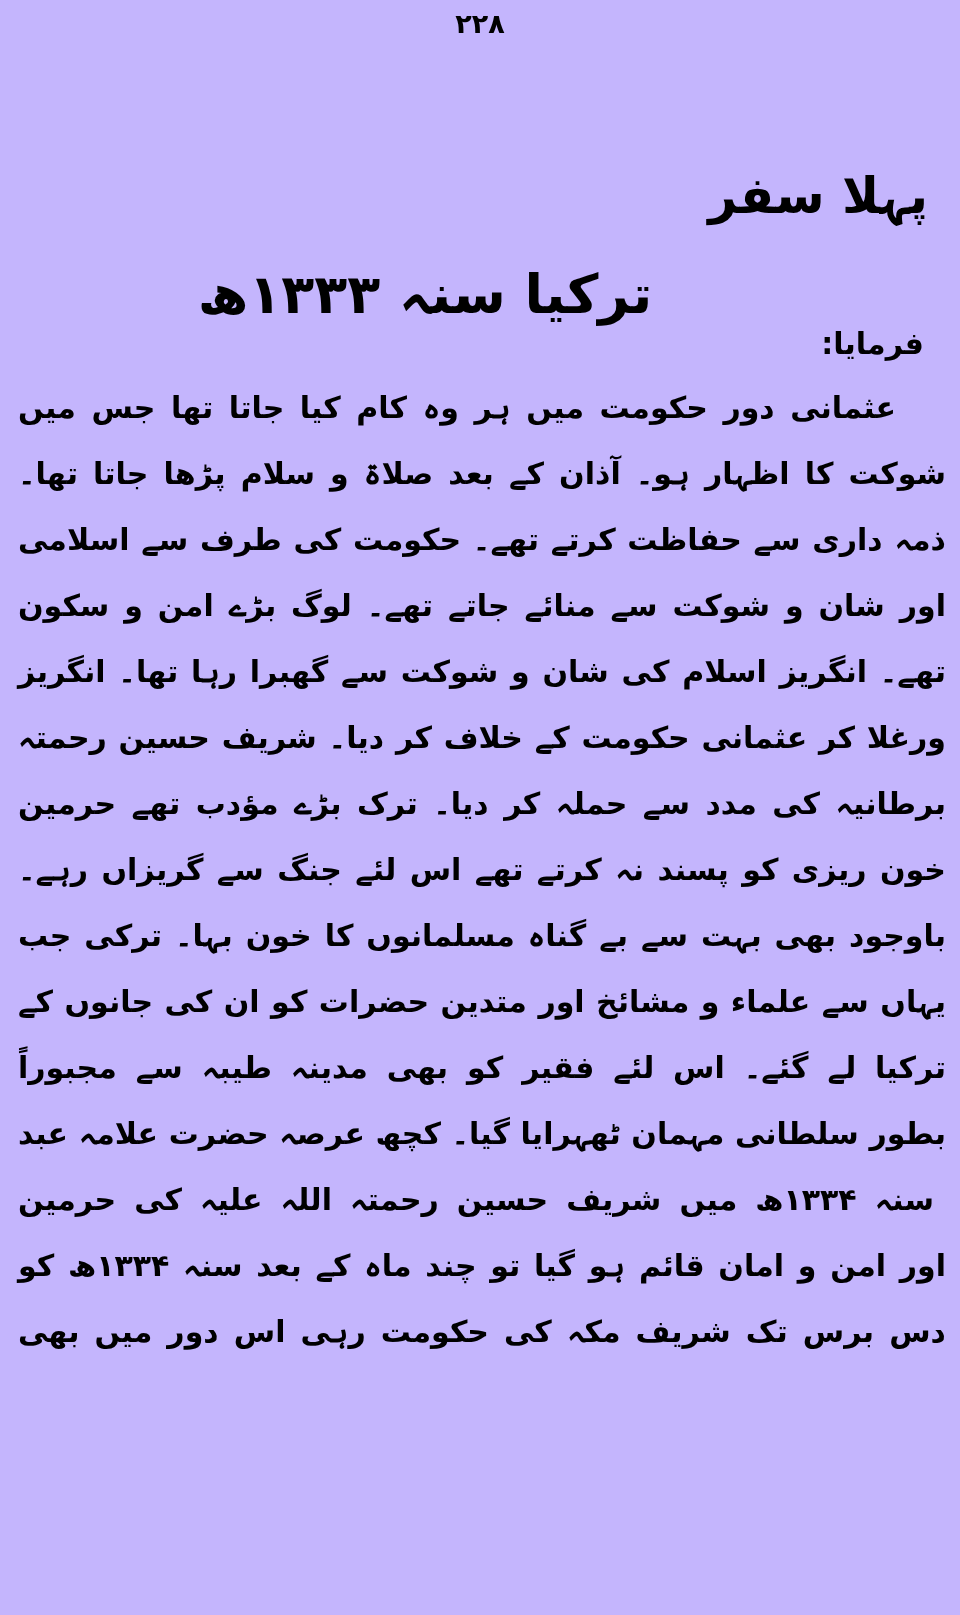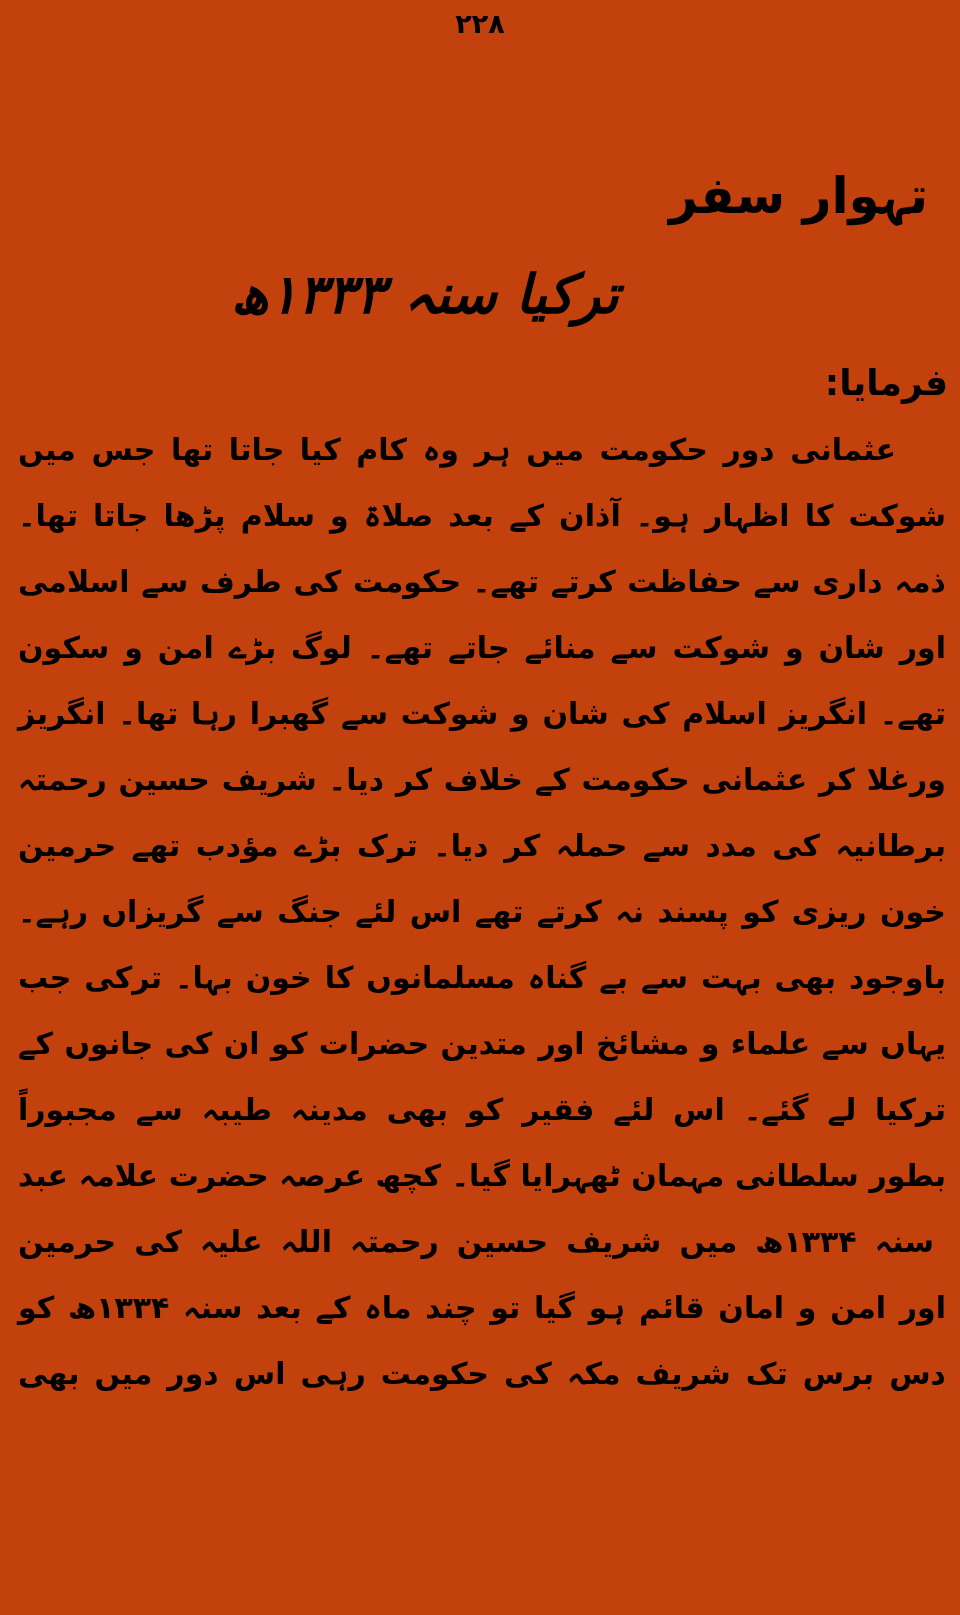--- a/index.html
+++ b/index.html
@@ -7,21 +7,21 @@
     padding: 0;
     background: #ffffff;
     width: 960px;
     height: 1615px;
     overflow: hidden;
   }
   .page {
     position: relative;
     width: 960px;
     height: 1615px;
-    background: #c2410c;
+    background: #c4b5fd;
     color: #000000;
     font-family: "DejaVu Sans", sans-serif;
     direction: rtl;
   }
   .page-number {
     text-align: center;
     font-size: 27px;
     font-weight: bold;
     padding-top: 8px;
     letter-spacing: 2px;
@@ -36,27 +36,25 @@
     font-weight: bold;
   }
   
   .chapter-title { text-align: right; padding-right: 32px; }
   .section-title {
     margin-top: 38px;
     text-align: center;
     font-size: 54px;
     font-weight: bold;
     padding-right: 110px;       
-    font-style: italic;
   }
   .said-label {
-    margin-top: 36px;
     text-align: right;
-    padding-right: 12px;
-    font-size: 36px;
+    padding-right: 36px;
+    font-size: 30px;
     font-weight: bold;
   }
   .body-text {
     margin-top: 14px;
   }
   .line {
     height: 66px;
     line-height: 66px;
     font-size: 30px;
     font-weight: bold;
@@ -79,21 +77,21 @@
     text-align-last: right;
   }
 </style>
 </head>
 <body>
 
 <div class="page">
 
   <div class="page-number">۲۲۸</div>
 
-  <div class="chapter-title">تہوار سفر</div>
+  <div class="chapter-title">پہلا سفر</div>
 
   <div class="section-title">ترکیا سنہ ۱۳۳۳ھ</div>
 
   <div class="said-label">فرمایا:</div>
 
   <div class="body-text">
 
     <div class="line justified indent-first">عثمانی دور حکومت میں ہر وہ کام کیا جاتا تھا جس میں اسلام کی شان و</div>
     <div class="line justified">شوکت کا اظہار ہو۔ آذان کے بعد صلاۃ و سلام پڑھا جاتا تھا۔ اسلامی آثار کی بڑی</div>
     <div class="line justified">ذمہ داری سے حفاظت کرتے تھے۔ حکومت کی طرف سے اسلامی تہوار بڑی عقیدت مندی</div>

